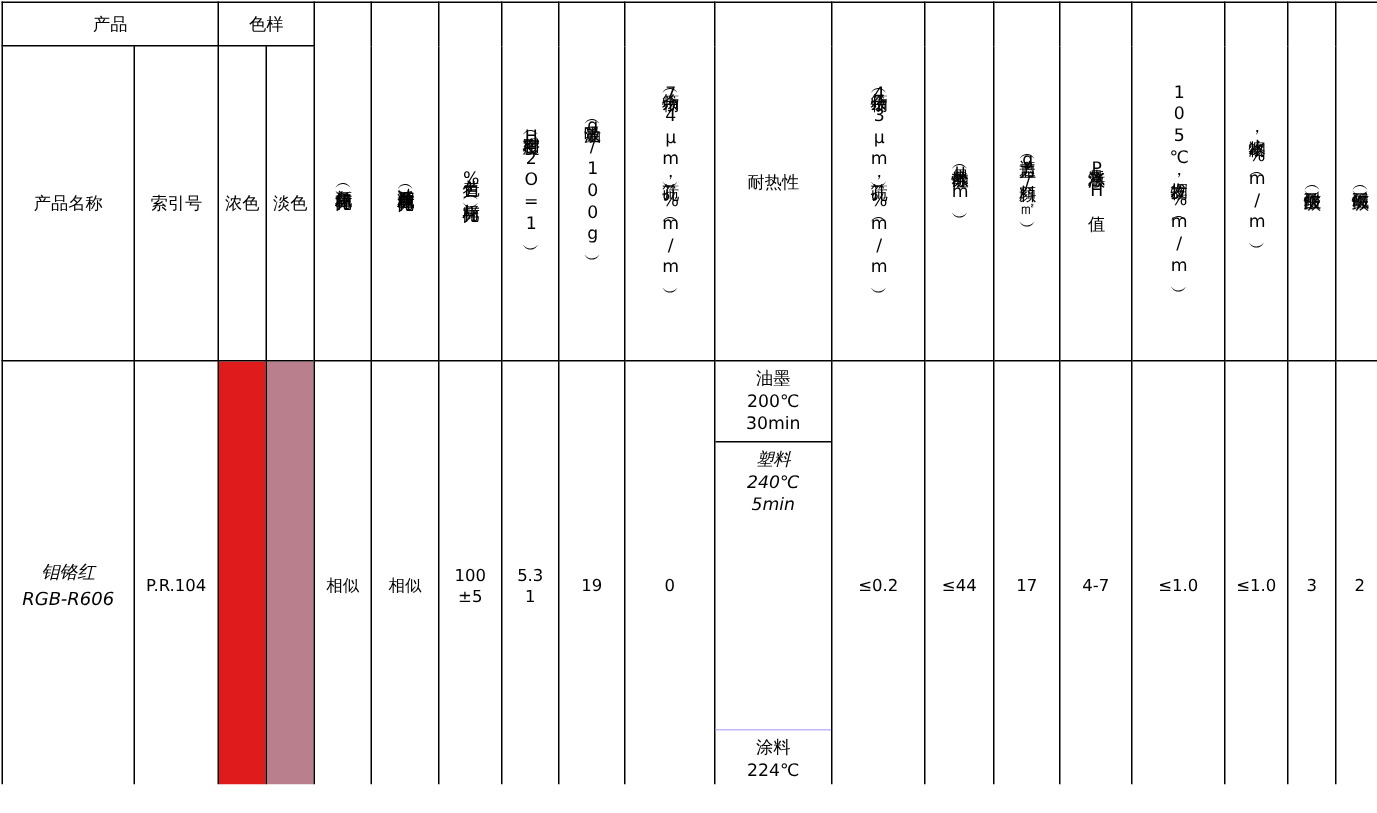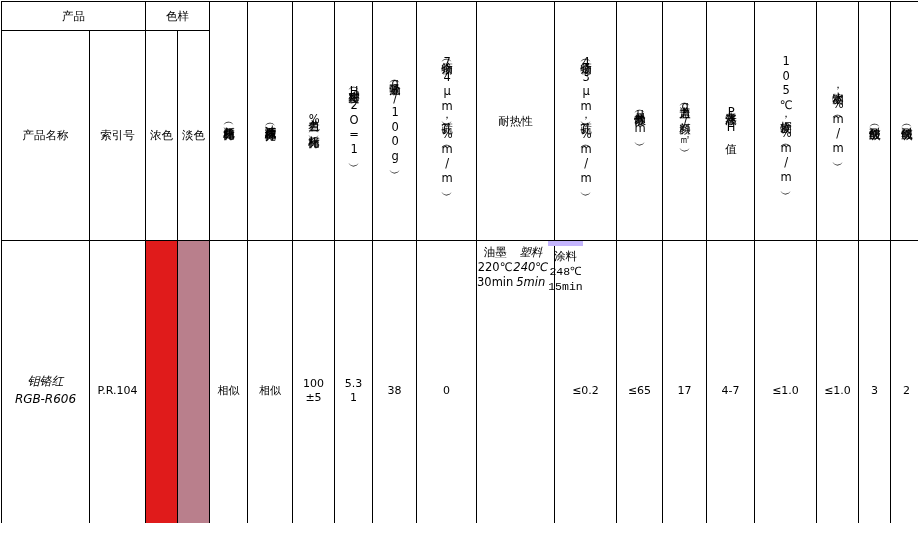--- a/index.html
+++ b/index.html
@@ -65,38 +65,38 @@
   td.swatch-cell {
     padding: 0;
   }
   .prodname {
     font-size: 12px;
     line-height: 1.45;
     font-style: italic;
   }
   .heat-stack {
     display: flex;
+    flex-direction: column;
     height: 100%;
     width: 100%;
   }
   .heat-top {
     border-bottom: 1px solid #000000;
   }
   .heat-seg {
     font-size: 11.5px;
     line-height: 1.3;
     padding: 4px 0;
   }
   .heat-mid {
     flex: 1 1 auto;
     font-style: italic;
   }
   .heat-bot {
-    border-top: 5px solid #c4b5fd;
-    font-family: Liberation Mono, monospace;
+    border-top: 1px solid #c4b5fd;
   }
   .nowrap { white-space: nowrap; }
 </style>
 </head>
 <body>
 
 <div class="sheet">
   <table class="spec">
     <colgroup>
       <col style="width:88px">
@@ -211,43 +211,43 @@
       <td class="cell-val">相似</td>
       <td class="cell-val">相似</td>
       <td class="cell-val">
         <div>100</div>
         <div>±5</div>
       </td>
       <td class="cell-val">
         <div>5.3</div>
         <div>1</div>
       </td>
-      <td class="cell-val">38</td>
+      <td class="cell-val">19</td>
       <td class="cell-val">0</td>
       <td class="cell-val" style="vertical-align:top">
         <div class="heat-stack">
           <div class="heat-seg heat-top">
             <div>油墨</div>
-            <div>220℃</div>
+            <div>200℃</div>
             <div>30min</div>
           </div>
           <div class="heat-seg heat-mid">
             <div>塑料</div>
             <div>240℃</div>
             <div>5min</div>
           </div>
           <div class="heat-seg heat-bot">
             <div>涂料</div>
-            <div>248℃</div>
+            <div>224℃</div>
             <div>15min</div>
           </div>
         </div>
       </td>
       <td class="cell-val">≤0.2</td>
-      <td class="cell-val">≤65</td>
+      <td class="cell-val">≤44</td>
       <td class="cell-val">17</td>
       <td class="cell-val">4-7</td>
       <td class="cell-val">≤1.0</td>
       <td class="cell-val">≤1.0</td>
       <td class="cell-val">3</td>
       <td class="cell-val">2</td>
 
     </tr>
   </tbody>
     </table>

